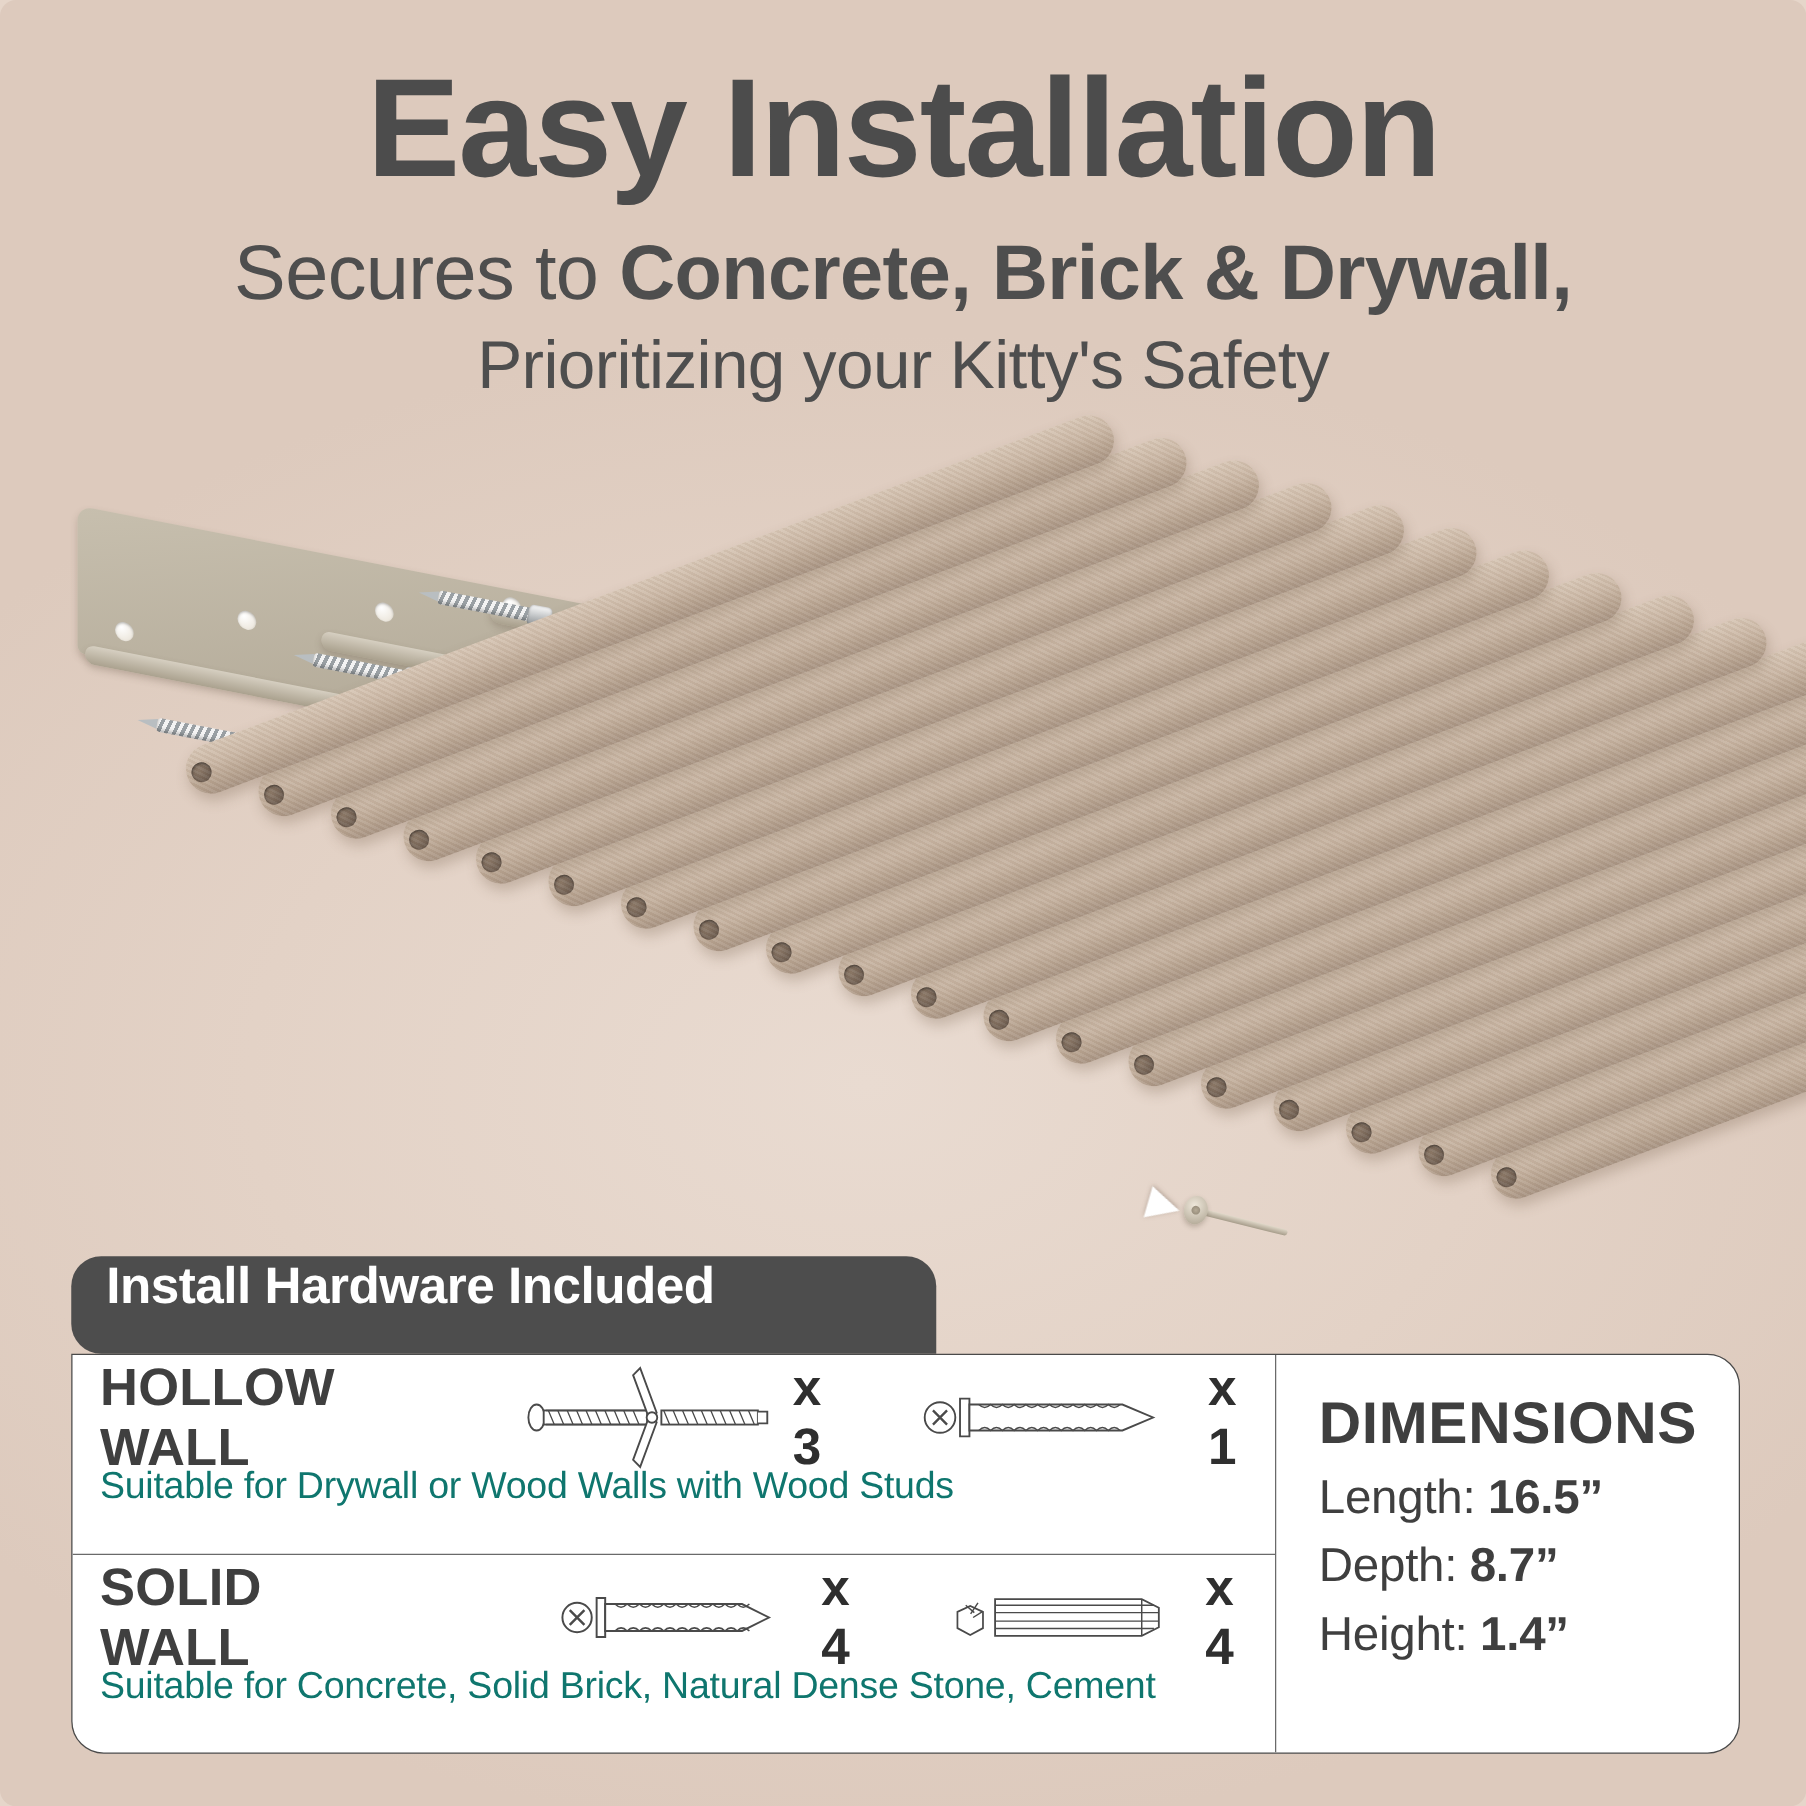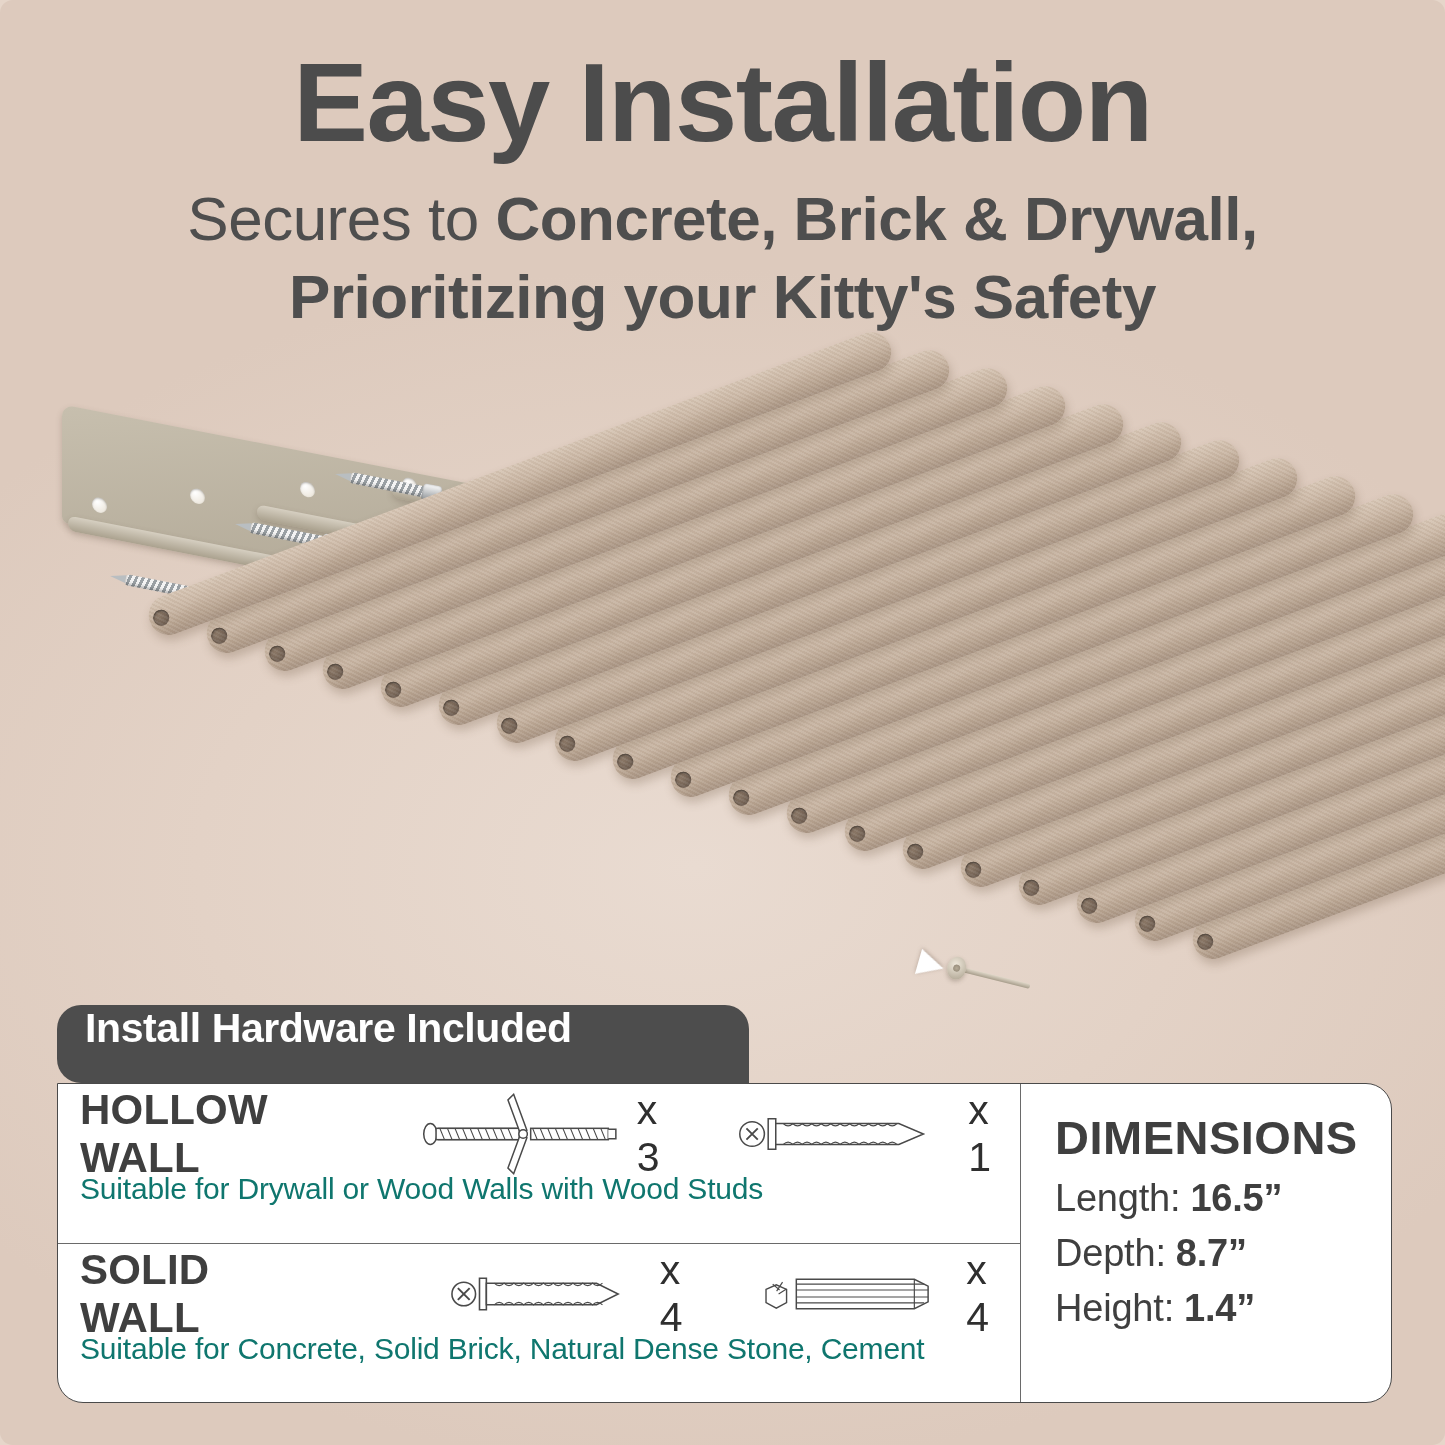--- a/index.html
+++ b/index.html
@@ -23,21 +23,21 @@
   .title {
     font-size:112px; font-weight:700; color:#4c4c4c;
     letter-spacing:-1.5px; line-height:1.02;
   }
   .sub1 {
     margin-top:24px; font-size:62px; color:#4e4e4e; font-weight:400;
     letter-spacing:-0.5px; line-height:1.12;
   }
   .sub1 b { font-weight:700;margin-top:32px; }
   .sub2 {
-    margin-top:8px; font-size:62px; color:#4e4e4e; font-weight:700;
+    margin-top:8px; font-size:54px; color:#4e4e4e; font-weight:400;
     letter-spacing:-0.5px; line-height:1.12;
   }
 
   
   .scene { position:absolute; left:0; top:420px; width:1445px; height:620px; }
 
   .bracket-wrap{
     position:absolute; left:62px; top:35px; width:520px; height:230px;
     transform: skewY(11deg);
   }
@@ -119,21 +119,21 @@
     background:#fff; border:1.6px solid #4a4a4a;
     border-radius:0 26px 26px 26px;
     display:flex; z-index:2; overflow:hidden;
   }
   .panel-left{ width:963px; border-right:1.6px solid #6a6a6a; display:flex; flex-direction:column; }
   .hw-block{ flex:1; padding:14px 0 0 22px; position:relative; }
   .hw-block + .hw-block{ border-top:1.6px solid #6a6a6a; }
   .hw-row{ display:flex; align-items:center; height:72px; }
   .hw-name{ font-size:42px; font-weight:700; color:#3f3f3f; letter-spacing:.2px; }
   .hw-note{ font-size:30px; color:#0f766e; margin-top:2px; letter-spacing:-.2px; }
-  .qty{ font-size:41px; font-weight:400; color:#2f2f2f; margin:0 0 0 14px; }
+  .qty{ font-size:41px; font-weight:700; color:#2f2f2f; margin:0 0 0 14px; }
 
   .icon-box{ display:flex; align-items:center; }
 
   .panel-right{ flex:1; padding:26px 0 0 34px; }
   .dim-title{ font-size:47px; font-weight:700; color:#3f3f3f; letter-spacing:.5px; }
   .dim-row{ font-size:38px; color:#3f3f3f; margin-top:12px; letter-spacing:-.2px; }
   .dim-row b{ font-weight:700; margin-left:10px; }
 </style>
 </head>
 <body>

